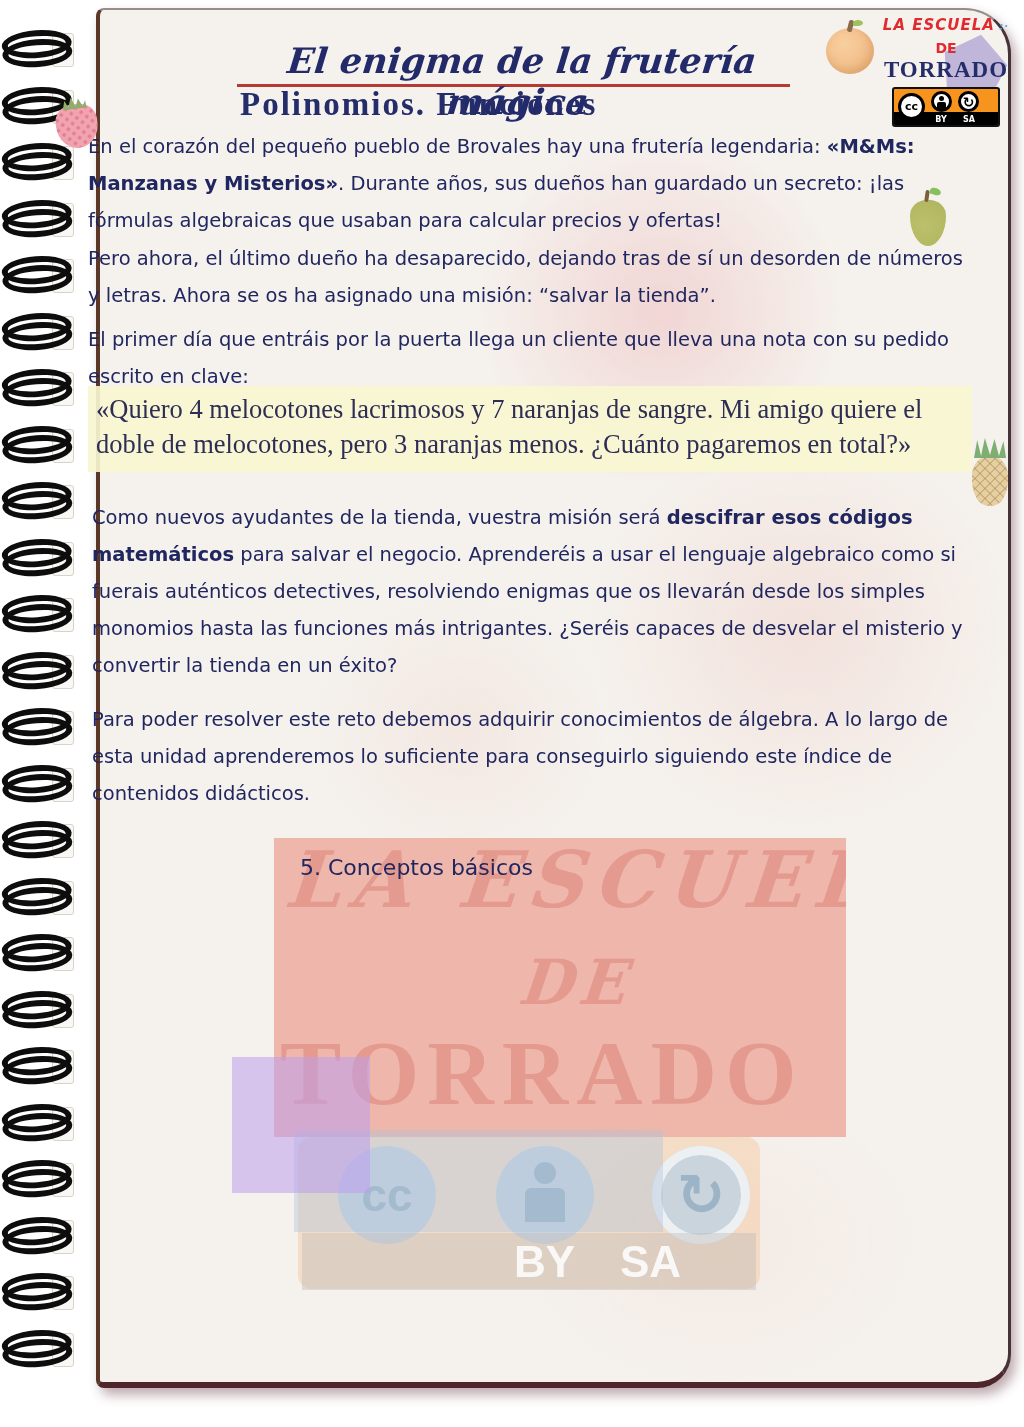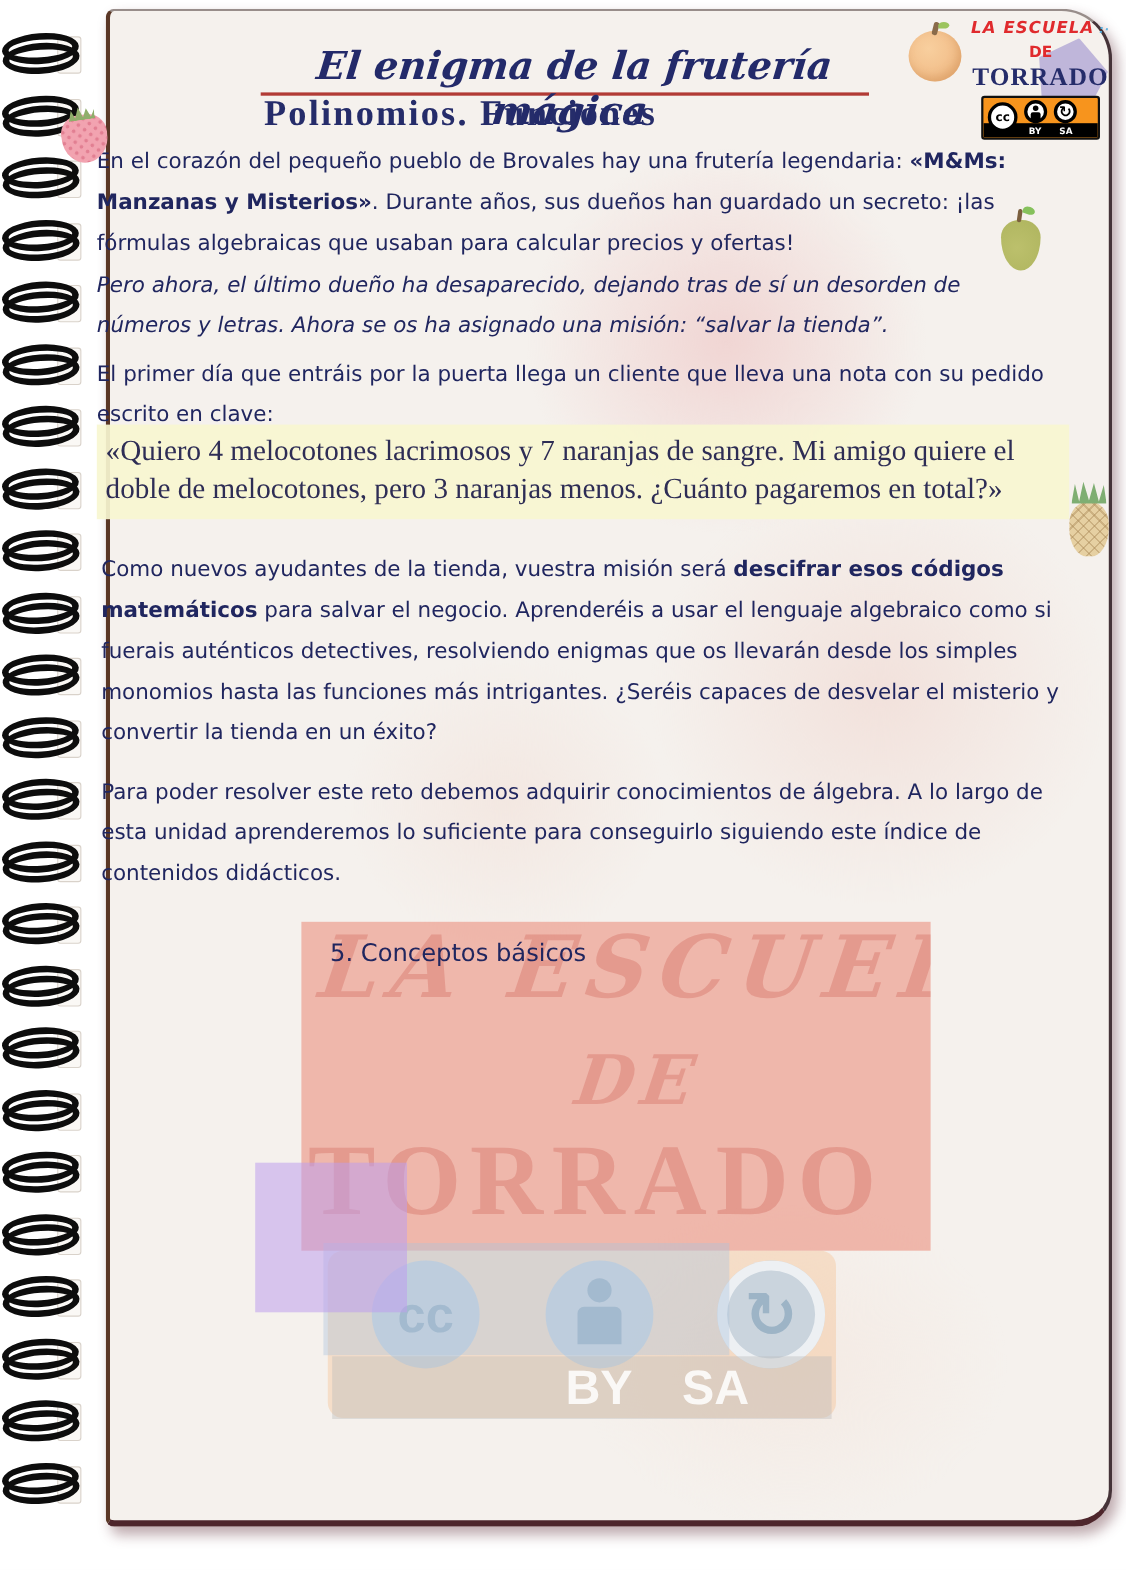--- a/index.html
+++ b/index.html
@@ -91,21 +91,21 @@
     background-image:repeating-linear-gradient(45deg, rgba(166,132,82,.4) 0 1.5px, transparent 1.5px 7px),
                      repeating-linear-gradient(-45deg, rgba(166,132,82,.4) 0 1.5px, transparent 1.5px 7px);
     border-radius:48% 48% 46% 46% / 40% 40% 52% 52%;}
   .pineapple::before{content:"";position:absolute;left:2px;top:-18px;width:32px;height:20px;background:#7fae72;
     clip-path:polygon(0 100%,10% 10%,22% 90%,34% 0,50% 85%,64% 5%,78% 90%,92% 15%,100% 100%);}
 
   
   .para{position:absolute;left:88px;width:876px;font-size:19.5px;line-height:37px;
     color:#20265f;z-index:4;}
   .para b{font-weight:700;}
-  .p1{top:128px;} .p2{top:240px;font-style:italic;} .p3{top:321px;} .p4{top:499px;left:92px;} .p5{top:701px;left:92px;}
+  .p1{top:128px;} .p2{top:240px;} .p3{top:321px;} .p4{top:499px;left:92px;} .p5{top:701px;left:92px;}
   .quote{position:absolute;left:88px;top:386px;width:868px;padding:6px 8px 10px 8px;
     background:rgba(247,246,208,.92);font-family:"Liberation Serif",serif;font-size:26.5px;
     line-height:35px;color:#2e2d55;z-index:4;}
 
   
   .pink-block{position:absolute;left:274px;top:838px;width:572px;height:299px;
     background:rgba(233,135,117,.55);overflow:hidden;z-index:1;}
   .wm-red{color:rgba(201,78,68,.28);position:absolute;white-space:nowrap;}
   .wm-escuela{left:18px;top:-4px;font-family:"DejaVu Serif",serif;font-style:italic;font-weight:700;
     font-size:78px;letter-spacing:10px;transform:skewX(-8deg);}

